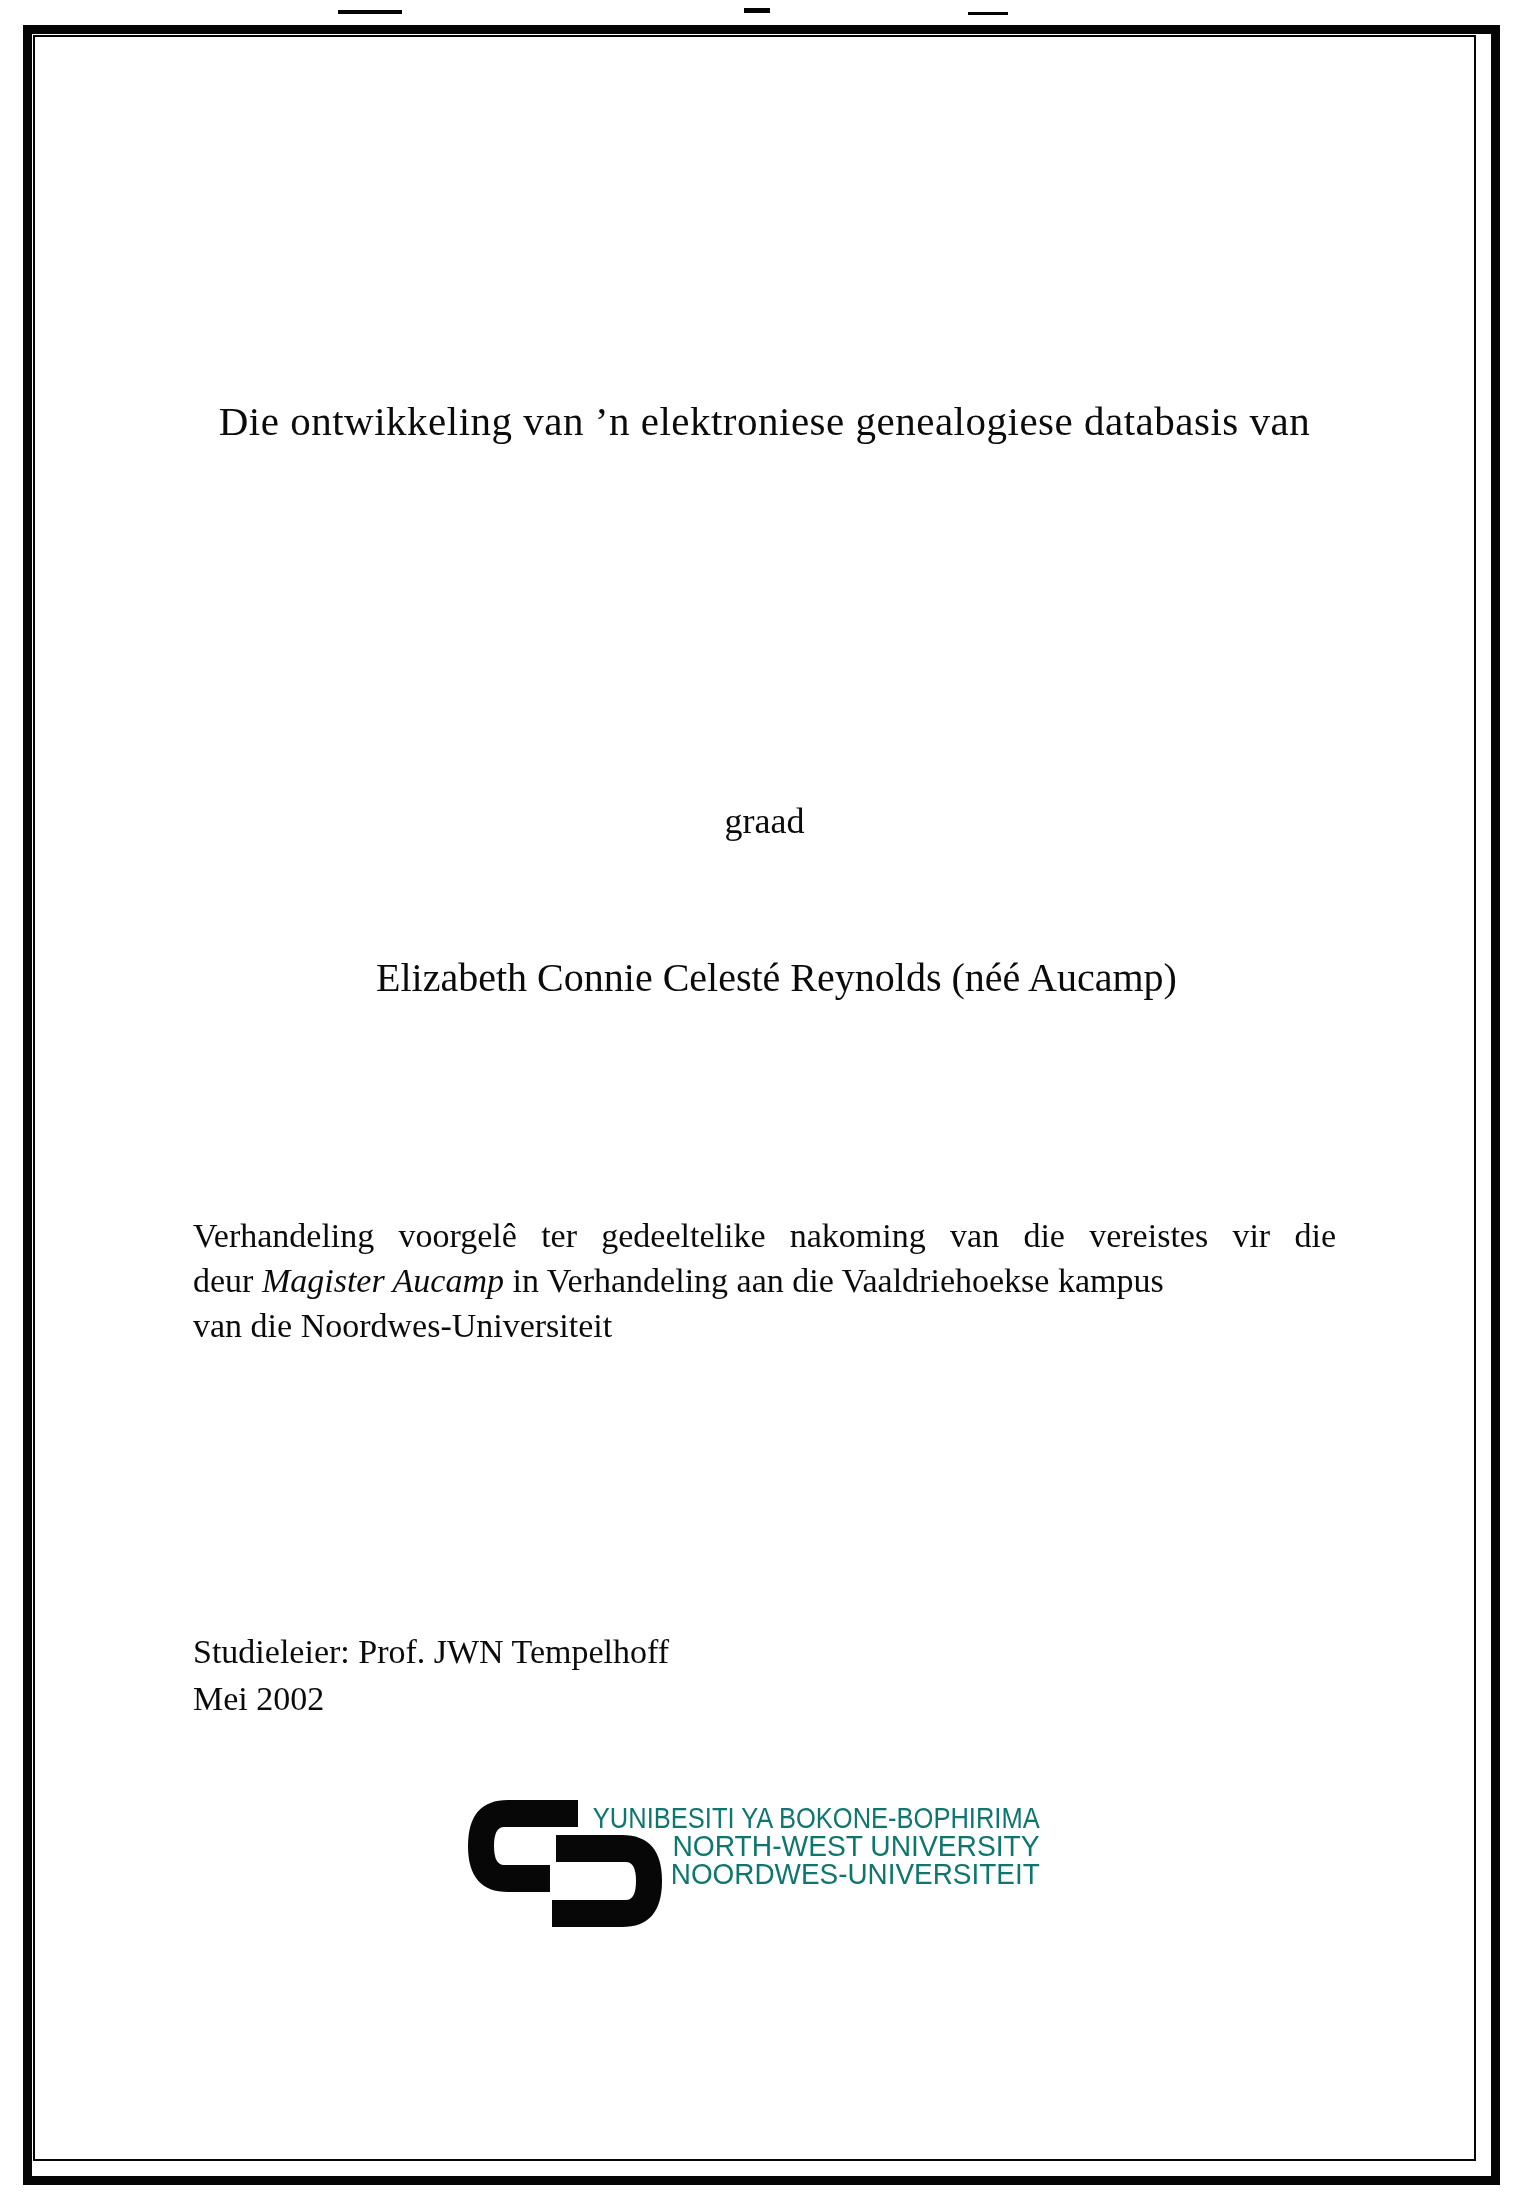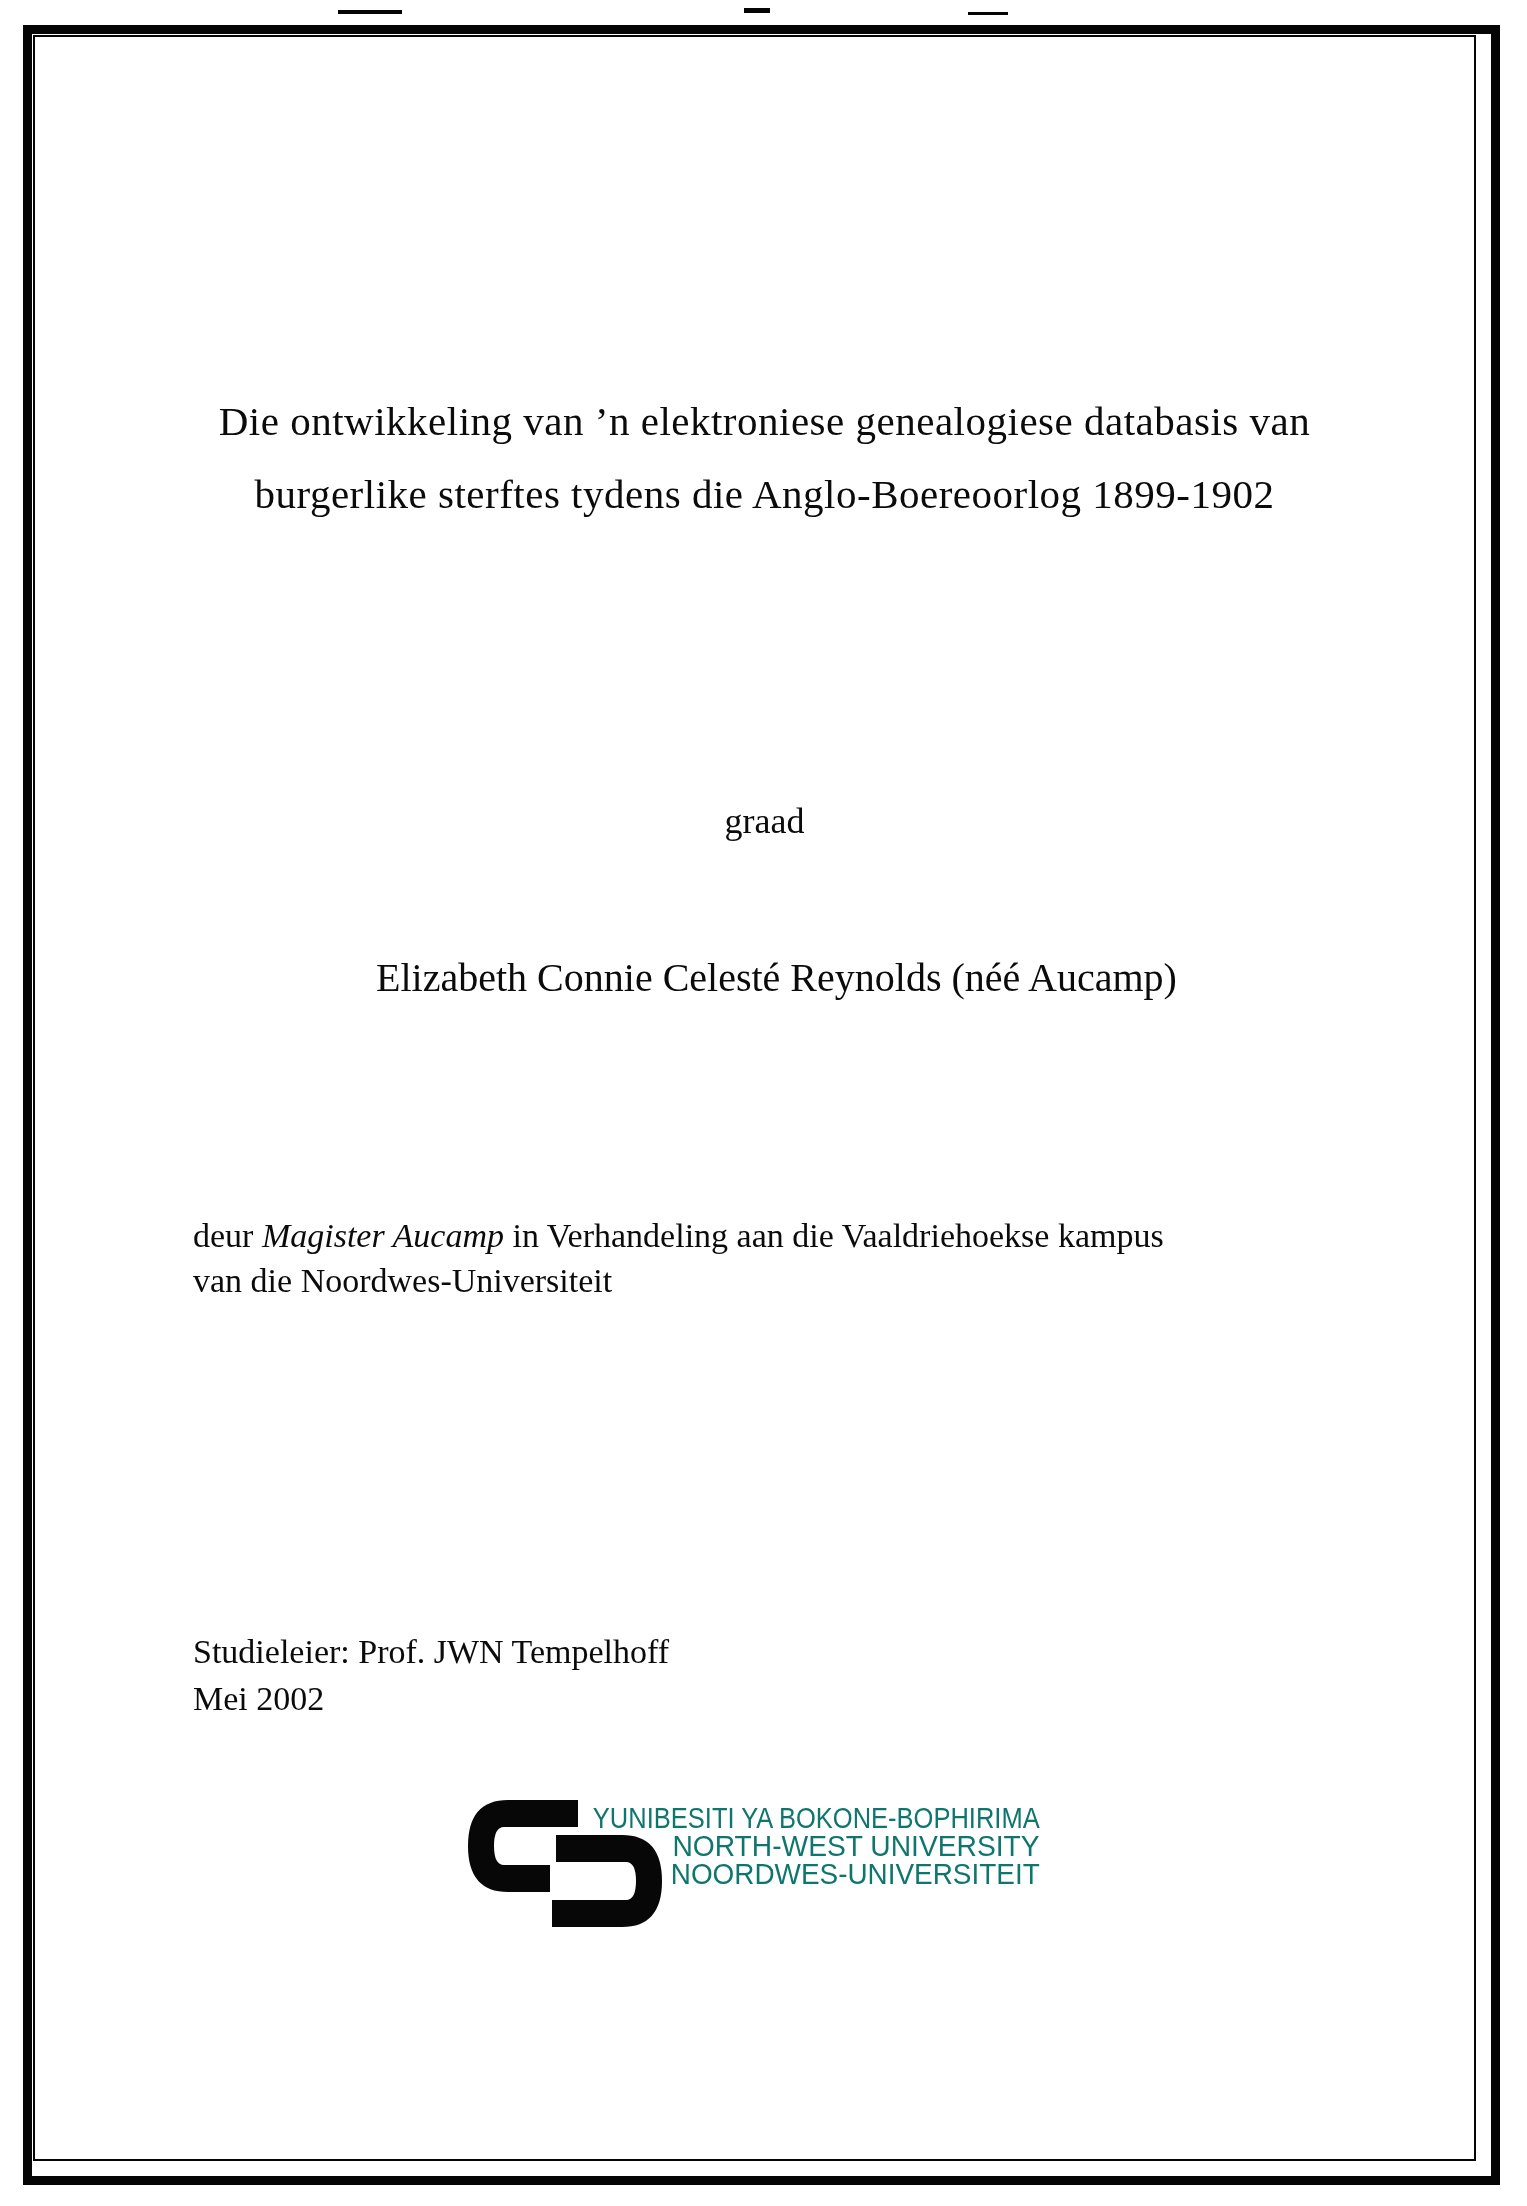--- a/index.html
+++ b/index.html
@@ -143,28 +143,28 @@
   <div class="scan-dash d1"></div>
   <div class="scan-dash d2"></div>
   <div class="scan-dash d3"></div>
 
   <div class="frame-outer">
     <div class="frame-inner"></div>
   </div>
 
   <div class="title-block">
     <div class="title-line">Die ontwikkeling van ’n elektroniese genealogiese databasis van</div>
-    <div class="title-line">burgerlike sterftes tydens die Anglo-Boereoorlog 1899-1902</div>
   </div>
 
   <div class="byline">graad</div>
 
   <div class="author">Elizabeth Connie Celesté Reynolds (néé Aucamp)</div>
 
   <div class="declaration">
+    <div class="decl-line justified">Verhandeling voorgelê ter gedeeltelike nakoming van die vereistes vir die</div>
     <div class="decl-line nowrap"><span>deur </span><span class="it">Magister Aucamp</span><span> in Verhandeling aan die Vaaldriehoekse kampus</span></div>
     <div class="decl-line">van die Noordwes-Universiteit</div>
   </div>
 
   <div class="supervisor-block">
     <div>Studieleier: Prof. JWN Tempelhoff</div>
     <div>Mei 2002</div>
   </div>
 
   <div class="logo">

